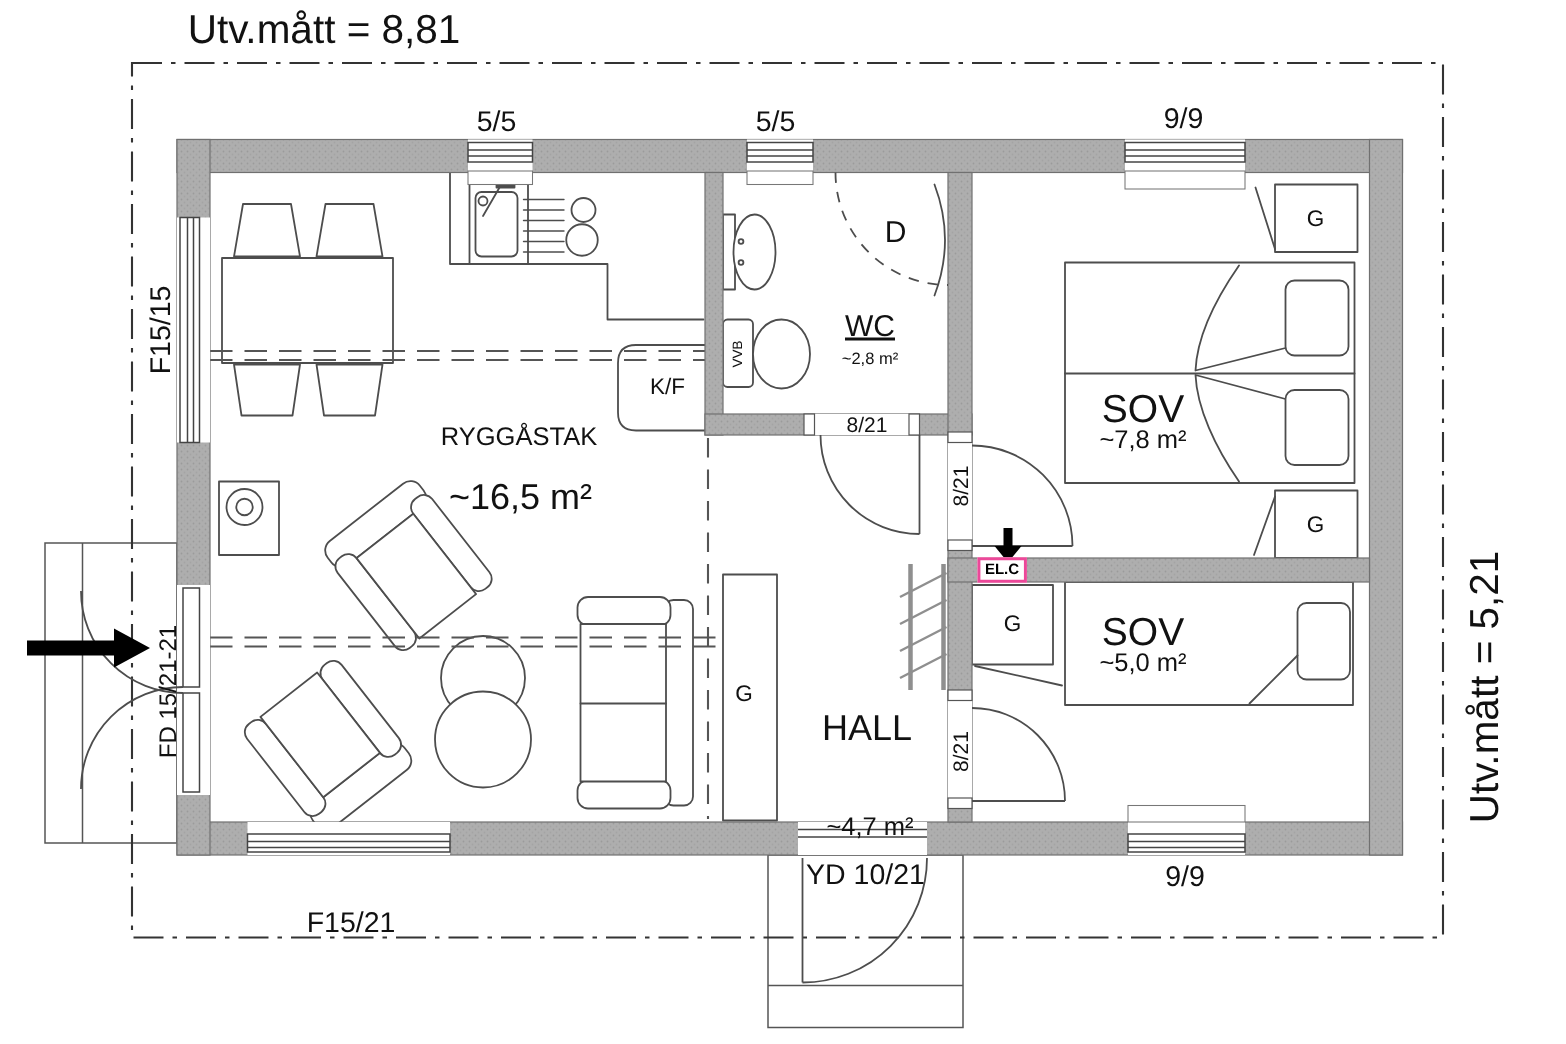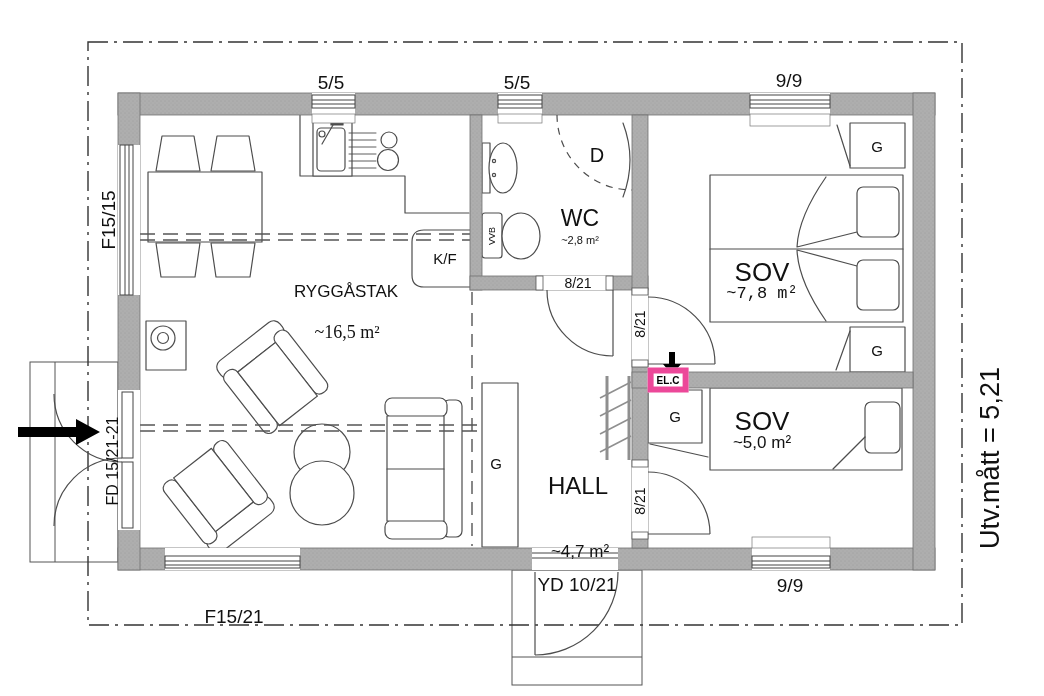--- a/index.html
+++ b/index.html
@@ -2,21 +2,21 @@
 <html><head>
 <meta charset="utf-8">
 <style>
   html,body{margin:0;padding:0;background:#fff;}
   #stage{position:relative;width:1044px;height:696px;background:#fff;overflow:hidden;
          font-family:"Liberation Sans", sans-serif;}
   #plan-svg{position:absolute;left:0;top:0;}
   .lbl{position:absolute;transform:translate(-50%,-50%);white-space:nowrap;color:#111;
        font-family:"Liberation Sans", sans-serif;line-height:1;}
   .rot{transform:translate(-50%,-50%) rotate(-90deg);}
-  .boxed{background:#fff;border:6px solid #ec4899;padding:1px 3px;font-weight:bold;
+  .boxed{background:#fff;border:2px solid #ec4899;padding:1px 3px;font-weight:bold;
          transform:translate(-50%,-50%);}
 </style>
 </head>
 <body>
 
 <div id="stage">
 
 <svg id="plan-svg" width="1044" height="696" viewBox="0 0 1044 696">
   <defs>
     <pattern id="wl" width="4" height="4" patternUnits="userSpaceOnUse">
@@ -252,32 +252,33 @@
       <line x1="600" y1="416" x2="631" y2="400"></line>
       <line x1="600" y1="434" x2="631" y2="418"></line>
       <line x1="600" y1="452" x2="631" y2="436"></line>
     </g>
   </g>
 
   <polygon fill="#000" points="18,427 76,427 76,419 100,432 76,445 76,437 18,437"></polygon>
   <polygon fill="#000" points="669,352 675,352 675,364 681,364 672,375 663,364 669,364"></polygon>
 </svg>
 
+<span class="lbl" style="left:216px;top:20px;font-size:27px;">Utv.mått = 8,81</span>
 <span class="lbl rot" style="left:990px;top:458px;font-size:27px;">Utv.mått = 5,21</span>
 
 <span class="lbl" style="left:346px;top:291px;font-size:17px;text-align:center;">RYGGÅSTAK</span>
-<span class="lbl" style="left:347px;top:332px;font-size:18px;font-family:Liberation Serif, serif;">~16,5 m²</span>
-
-<span class="lbl" style="left:580px;top:218px;font-size:23px;">WC</span>
+<span class="lbl" style="left:347px;top:332px;font-size:24px;">~16,5 m²</span>
+
+<span class="lbl" style="left:580px;top:218px;font-size:20px;text-decoration:underline;">WC</span>
 <span class="lbl" style="left:580px;top:240px;font-size:11px;">~2,8 m²</span>
 <span class="lbl" style="left:597px;top:155px;font-size:20px;">D</span>
 <span class="lbl rot" style="left:492px;top:236px;font-size:9px;">VVB</span>
 
 <span class="lbl" style="left:762px;top:272px;font-size:26px;">SOV</span>
-<span class="lbl" style="left:762px;top:293px;font-size:17px;font-family:Liberation Mono, monospace;">~7,8 m²</span>
+<span class="lbl" style="left:762px;top:293px;font-size:17px;">~7,8 m²</span>
 
 <span class="lbl" style="left:762px;top:421px;font-size:26px;">SOV</span>
 <span class="lbl" style="left:762px;top:442px;font-size:17px;">~5,0 m²</span>
 
 <span class="lbl" style="left:578px;top:486px;font-size:24px;text-align:right;">HALL</span>
 <span class="lbl" style="left:580px;top:506px;font-size:17px;margin-top:45px;">~4,7 m²</span>
 
 <span class="lbl" style="left:877px;top:146px;font-size:15px;">G</span>
 <span class="lbl" style="left:877px;top:350px;font-size:15px;">G</span>
 <span class="lbl" style="left:675px;top:416px;font-size:15px;">G</span>

